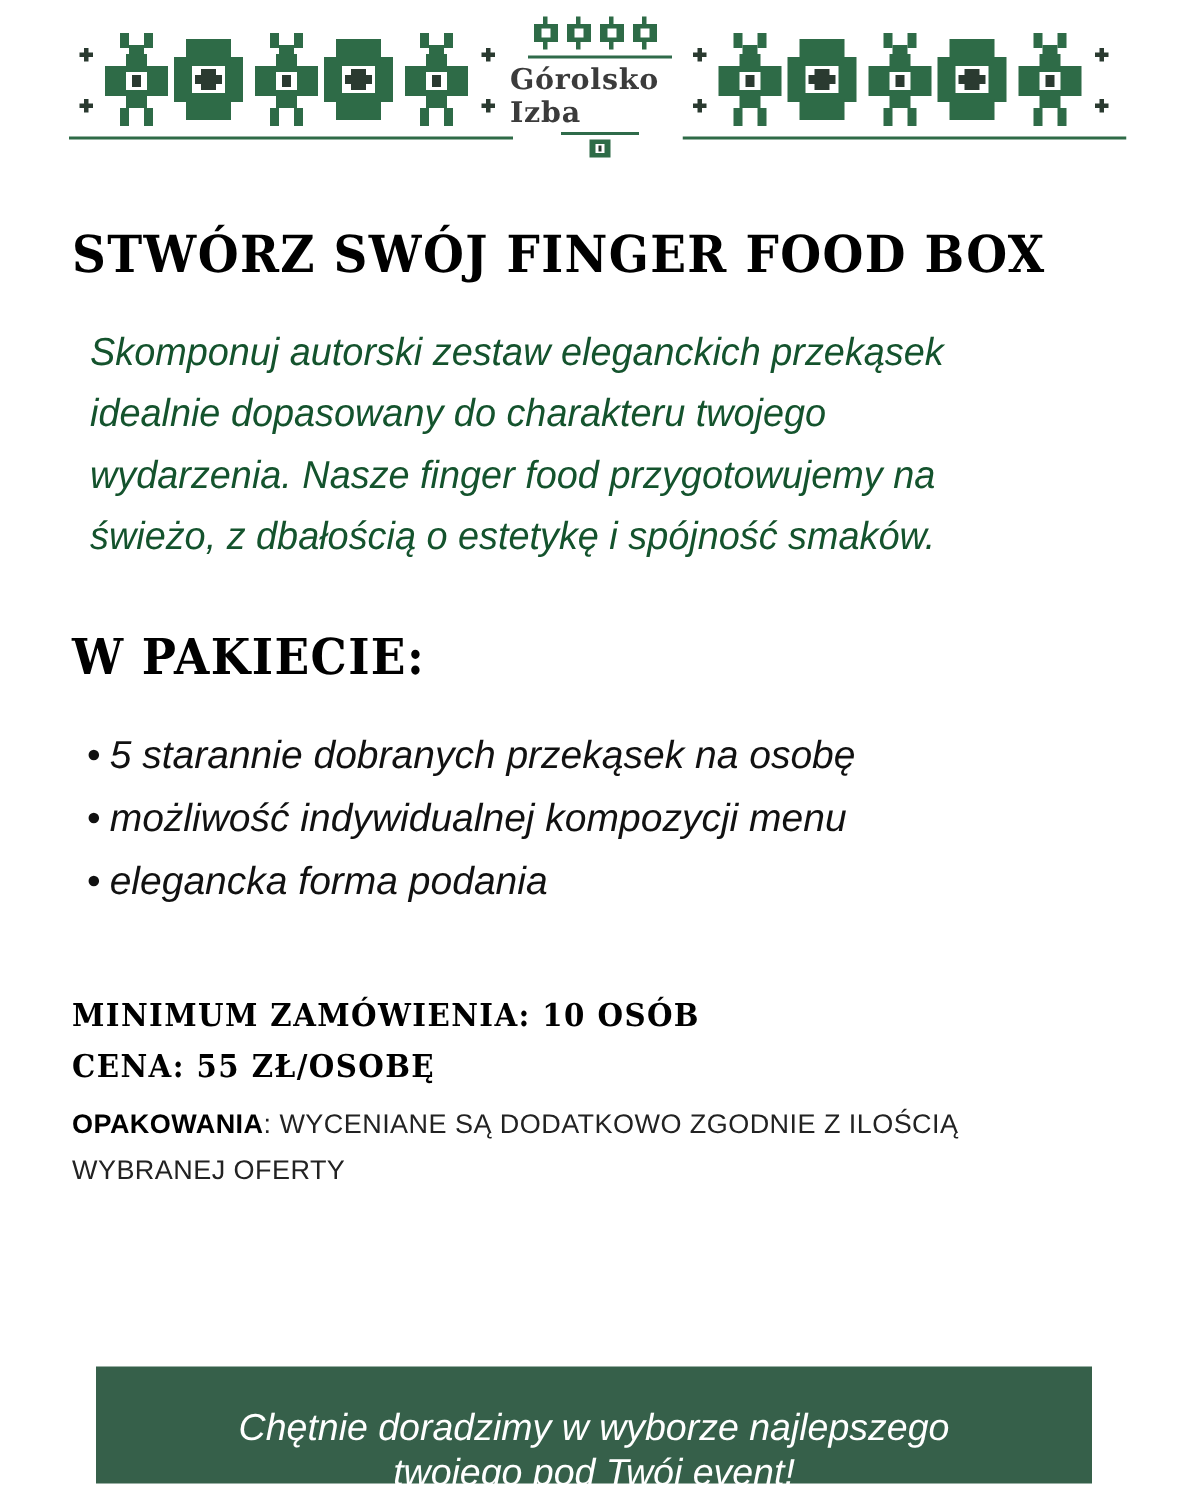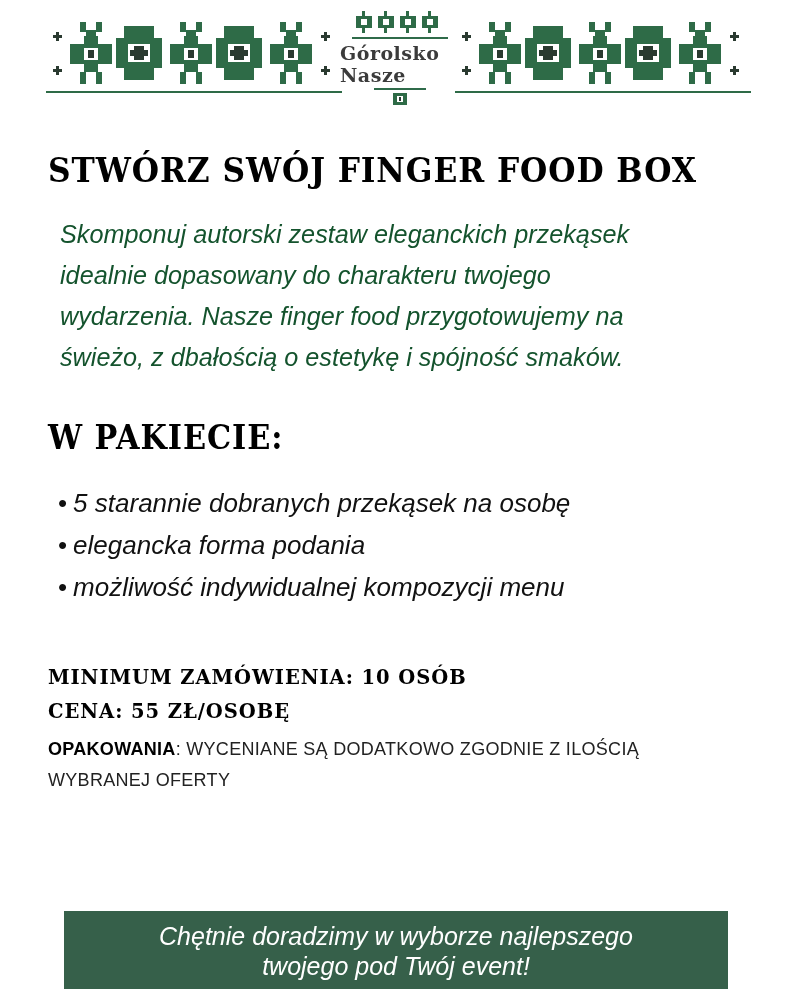--- a/index.html
+++ b/index.html
@@ -26,21 +26,21 @@
   .bullets li { font-family: "Liberation Sans", sans-serif; font-style: italic; font-size: 26px; line-height: 42px; color: #111; white-space: nowrap; }
   .bullets .dot { font-style: normal; margin-right: 6px; }
 
   .info-line { position: absolute; left: 48px; font-family: "DejaVu Serif", serif; font-weight: bold; font-size: 21px; color: #000; letter-spacing: 1px; white-space: nowrap; transform: scaleX(0.93); transform-origin: left; }
   .info-min { top: 664px; }
   .info-price { top: 698px; }
 
   .packaging { position: absolute; left: 48px; top: 734px; width: 680px; font-family: Liberation Sans, sans-serif; font-size: 18px; line-height: 31px; color: #222; letter-spacing: 0.3px; }
   .packaging b { font-weight: bold; color: #000; }
 
-  .cta { position: absolute; left: 64px; top: 911px; width: 664px; height: 78px; background: #36604a; color: #fff; text-align: center; font-family: "Liberation Sans", sans-serif; font-style: italic; font-size: 25px; line-height: 30px; padding-top: 10px; box-sizing: border-box; }
+  .cta { position: absolute; left: 64px; top: 911px; width: 664px; height: 78px; background: #36604a; color: #fff; text-align: center; font-family: "Liberation Sans", sans-serif; font-style: italic; font-size: 25px; line-height: 30px; padding-top: 26px; box-sizing: border-box; }
   .cta div { white-space: nowrap; }
 </style>
 </head>
 <body>
 
 <div class="header">
   <div class="band band-left">
     <svg width="296" height="76" viewBox="0 0 296 76">
       <g fill="#2e6b47">
 
@@ -125,21 +125,21 @@
           <rect x="66" y="1" width="3" height="5"></rect>
           <rect x="88" y="1" width="3" height="5"></rect>
         <rect x="22" y="18" width="3" height="5"></rect>
           <rect x="44" y="18" width="3" height="5"></rect>
           <rect x="66" y="18" width="3" height="5"></rect>
           <rect x="88" y="18" width="3" height="5"></rect>
       </g>
     </svg>
     <div class="logo-line" style="top:29px;"></div>
     <div class="logo-name" style="top:34px;">Górolsko</div>
-    <div class="logo-name" style="top:56px;">Nasze</div>
+    <div class="logo-name" style="top:56px;">Izba</div>
     <div class="logo-line" style="top:80px; left:34px; width:52px;"></div>
     <svg width="20" height="16" viewBox="0 0 20 16" style="position:absolute;left:50px;top:83px;">
       <rect x="3" y="2" width="14" height="12" fill="#2e6b47"></rect>
         <rect x="7" y="5" width="6" height="6" fill="#fff"></rect>
         <rect x="9" y="6" width="2" height="4" fill="#2a3a30"></rect>
     </svg>
   </div>
 
   <div class="band band-right">
     <svg width="296" height="76" viewBox="0 0 296 76">
@@ -215,22 +215,22 @@
   <div>Skomponuj autorski zestaw eleganckich przekąsek</div>
   <div>idealnie dopasowany do charakteru twojego</div>
   <div>wydarzenia. Nasze finger food przygotowujemy na</div>
   <div>świeżo, z dbałością o estetykę i spójność smaków.</div>
 </div>
 
 <h2 class="subtitle" style="margin:0;">W PAKIECIE:</h2>
 
 <ul class="bullets">
   <li><span class="dot">•</span><span>5 starannie dobranych przekąsek na osobę</span></li>
+  <li><span class="dot">•</span><span>możliwość indywidualnej kompozycji menu</span></li>
   <li><span class="dot">•</span><span>elegancka forma podania</span></li>
-  <li><span class="dot">•</span><span>możliwość indywidualnej kompozycji menu</span></li>
 </ul>
 
 <div class="info-line info-min">MINIMUM ZAMÓWIENIA: 10 OSÓB</div>
 <div class="info-line info-price">CENA: 55 ZŁ/OSOBĘ</div>
 
 <div class="packaging">
   <b>OPAKOWANIA</b><span>: WYCENIANE SĄ DODATKOWO ZGODNIE Z ILOŚCIĄ WYBRANEJ OFERTY</span>
 </div>
 
 <div class="cta">

